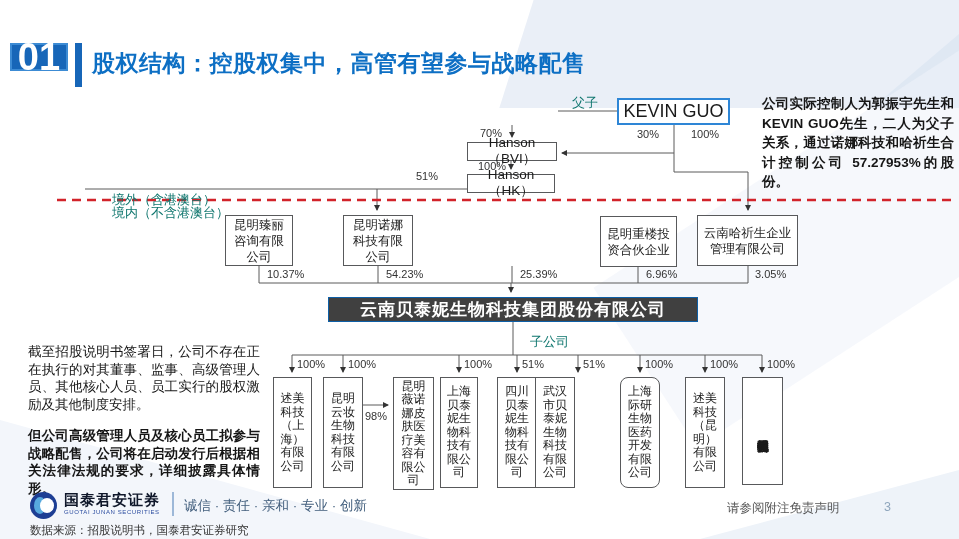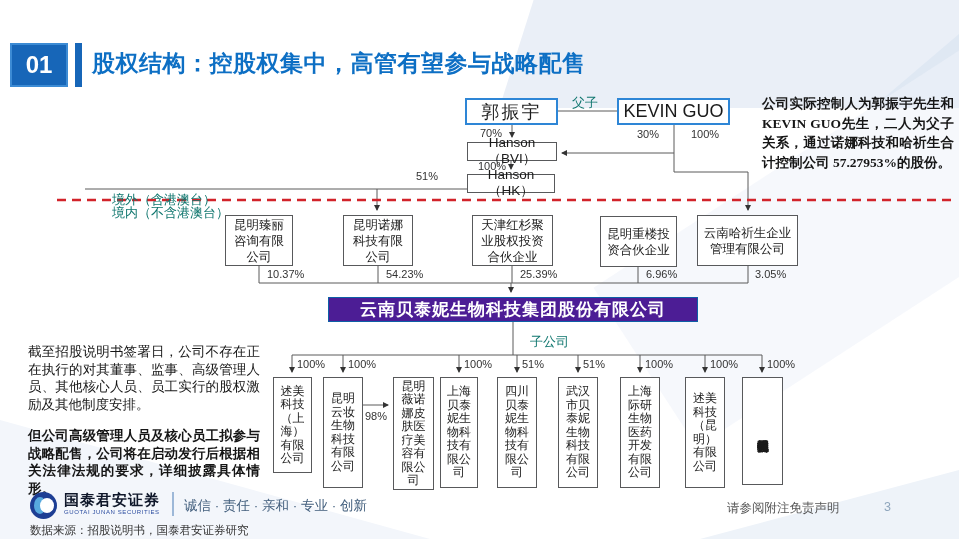--- a/index.html
+++ b/index.html
@@ -16,47 +16,47 @@
   .deco-bl1{left:0;top:330px;width:300px;height:209px;background:#edf2f9;
             clip-path:polygon(0 45%,100% 100%,0 100%);}
   .deco-bl2{left:0;top:420px;width:430px;height:119px;background:#f3f6fb;
             clip-path:polygon(0 0,100% 100%,0 100%);}
   .deco-br{left:700px;top:470px;width:259px;height:69px;background:#eef3f9;
            clip-path:polygon(100% 0,100% 100%,0 100%);}
 
   svg.wires{position:absolute;left:0;top:0;z-index:1;}
 
   
-  .num-box{position:absolute;left:10px;top:43px;width:58px;height:44px;background:#1766b8;
-           color:#fff;font-size:24px;font-weight:bold;display:flex;align-items:center;
+  .num-box{position:absolute;left:10px;top:43px;width:58px;height:28px;background:#1766b8;
+           color:#fff;font-size:38px;font-weight:bold;display:flex;align-items:center;
            justify-content:center;z-index:2;border:2px solid #3c8bd4;box-sizing:border-box;}
   .num-bar{position:absolute;left:75px;top:43px;width:7px;height:44px;background:#1766b8;z-index:2;}
   .page-title{position:absolute;left:92px;top:48px;font-size:23px;font-weight:bold;
               color:#0d6fc4;z-index:2;letter-spacing:.5px;white-space:nowrap;}
 
   
   .nbox{position:absolute;background:#fff;border:1px solid #58595b;box-sizing:border-box;
         display:flex;align-items:center;justify-content:center;text-align:center;
         color:#1a1a1a;z-index:2;}
   .blue-border{border:2px solid #2e86d6;font-size:18px;}
   .hanson{font-size:13.5px;}
   .sh-box{font-size:12.5px;line-height:16px;padding:2px 4px;}
   .sub-box{font-size:12px;line-height:13.5px;padding:3px 2px;}
   .sub-vert{writing-mode:vertical-rl;line-height:15px;letter-spacing:0;}
-  .company-box{position:absolute;left:328px;top:297px;width:370px;height:25px;background:#4c1d95;
+  .company-box{position:absolute;left:328px;top:297px;width:370px;height:25px;background:#404040;
                border:1px solid #0e5fa6;color:#fff;font-size:17px;font-weight:bold;z-index:2;
                display:flex;align-items:center;justify-content:center;letter-spacing:1px;box-sizing:border-box;}
 
   .lbl{position:absolute;z-index:3;font-size:11px;color:#333;white-space:nowrap;}
   .lbl13{font-size:13px;color:#0f766e;}
 
   .note{position:absolute;z-index:2;font-size:13.5px;color:#161616;text-align:justify;}
   .note p{margin:0 0 14px 0;line-height:17.5px;}
   .note .bold{font-weight:bold;}
-  .right-note{line-height:19.5px;font-weight:bold;font-family:Liberation Serif, serif;}
+  .right-note{line-height:19.5px;font-weight:bold;}
 
   
   .footer{position:absolute;left:0;top:486px;width:959px;height:53px;z-index:2;}
   .logo-mark{position:absolute;left:30px;top:6px;width:27px;height:27px;border-radius:50%;
              background:#1d3e94;overflow:hidden;}
   .logo-mark .w{position:absolute;left:10px;top:6px;width:14px;height:15px;border-radius:50%;background:#fff;}
   .logo-mark .b{position:absolute;left:4px;top:5px;width:12px;height:17px;border-radius:50%;background:#57a9de;}
   .brand-cn{position:absolute;left:64px;top:5px;font-size:15px;font-weight:bold;color:#0f172a;letter-spacing:1px;white-space:nowrap;}
   .brand-en{position:absolute;left:64px;top:23px;font-size:6px;color:#2c4da0;letter-spacing:.6px;white-space:nowrap;}
   .foot-div{position:absolute;left:172px;top:6px;width:2px;height:24px;background:#9db8d8;}
@@ -110,57 +110,55 @@
       <path d="M762 355 V372" marker-end="url(#ah)"></path>
       <path d="M363 405 H388" marker-end="url(#ah)"></path>
     </g>
     <path d="M57 200 H952" stroke="#d2232a" stroke-width="2.5" stroke-dasharray="9 6" fill="none"></path>
   </svg>
 
   <div class="num-box">01</div>
   <div class="num-bar"></div>
   <div class="page-title">股权结构：控股权集中，高管有望参与战略配售</div>
 
-  <div class="nbox blue-border" style="left:465px;top:98px;width:93px;height:27px;letter-spacing:2px;">郭振宇</div>
   <div class="nbox blue-border" style="left:617px;top:98px;width:113px;height:27px;">KEVIN GUO</div>
   <span class="lbl lbl13" style="left:572px;top:94px;">父子</span>
   <div class="nbox hanson" style="left:467px;top:142px;width:90px;height:19px;">Hanson（BVI）</div>
   <div class="nbox hanson" style="left:467px;top:174px;width:88px;height:19px;">Hanson（HK）</div>
 
   <span class="lbl" style="left:480px;top:127px;">70%</span>
   <span class="lbl" style="left:637px;top:128px;">30%</span>
   <span class="lbl" style="left:691px;top:128px;">100%</span>
   <span class="lbl" style="left:478px;top:160px;">100%</span>
   <span class="lbl" style="left:416px;top:170px;">51%</span>
 
   <span class="lbl lbl13" style="left:112px;top:191px;">境外（含港澳台）</span>
   <span class="lbl lbl13" style="left:112px;top:204px;">境内（不含港澳台）</span>
 
   <div class="nbox sh-box" style="left:225px;top:215px;width:68px;height:51px;">昆明臻丽咨询有限公司</div>
   <div class="nbox sh-box" style="left:343px;top:215px;width:70px;height:51px;">昆明诺娜科技有限公司</div>
-  <div class="nbox sh-box" style="left:472px;top:215px;width:81px;height:51px;">天津红杉聚业股权投资合伙企业</div>
   <div class="nbox sh-box" style="left:600px;top:216px;width:77px;height:51px;">昆明重楼投资合伙企业</div>
   <div class="nbox sh-box" style="left:697px;top:215px;width:101px;height:51px;">云南哈祈生企业管理有限公司</div>
 
   <span class="lbl" style="left:267px;top:268px;">10.37%</span>
   <span class="lbl" style="left:386px;top:268px;">54.23%</span>
   <span class="lbl" style="left:520px;top:268px;">25.39%</span>
   <span class="lbl" style="left:646px;top:268px;">6.96%</span>
   <span class="lbl" style="left:755px;top:268px;">3.05%</span>
 
   <div class="company-box">云南贝泰妮生物科技集团股份有限公司</div>
   <span class="lbl lbl13" style="left:530px;top:333px;">子公司</span>
 
-  <div class="nbox sub-box" style="left:273px;top:377px;width:39px;height:96px;">述美科技（上海）有限公司</div>
+  <div class="nbox sub-box" style="left:273px;top:377px;width:39px;height:111px;">述美科技（上海）有限公司</div>
   <div class="nbox sub-box" style="left:393px;top:377px;width:41px;height:113px;">昆明薇诺娜皮肤医疗美容有限公司</div>
   <div class="nbox sub-box" style="left:323px;top:377px;width:40px;height:111px;">昆明云妆生物科技有限公司</div>
   <div class="nbox sub-box" style="left:440px;top:377px;width:38px;height:111px;">上海贝泰妮生物科技有限公司</div>
   <div class="nbox sub-box" style="left:497px;top:377px;width:40px;height:111px;">四川贝泰妮生物科技有限公司</div>
-  <div class="nbox sub-box" style="left:558px;top:377px;width:40px;height:111px;">武汉市贝泰妮生物科技有限公司</div>
-  <div class="nbox sub-box" style="left:620px;top:377px;width:40px;height:111px;">上海际研生物医药开发有限公司</div>
+  <div class="nbox sub-box" style="left:535px;top:377px;width:40px;height:111px;">武汉市贝泰妮生物科技有限公司</div>
+  <div class="nbox sub-box" style="left:620px;top:377px;width:40px;height:111px;border-radius:8px;">上海际研生物医药开发有限公司</div>
   <div class="nbox sub-box" style="left:685px;top:377px;width:40px;height:111px;">述美科技（昆明）有限公司</div>
   <div class="nbox sub-box sub-vert" style="left:742px;top:377px;width:41px;height:108px;">昆明贝泰妮生物科技销售有限公司</div>
 
   <span class="lbl" style="left:297px;top:358px;">100%</span>
   <span class="lbl" style="left:348px;top:358px;">100%</span>
   <span class="lbl" style="left:365px;top:410px;">98%</span>
   <span class="lbl" style="left:464px;top:358px;">100%</span>
   <span class="lbl" style="left:522px;top:358px;">51%</span>
   <span class="lbl" style="left:583px;top:358px;">51%</span>
   <span class="lbl" style="left:645px;top:358px;">100%</span>

